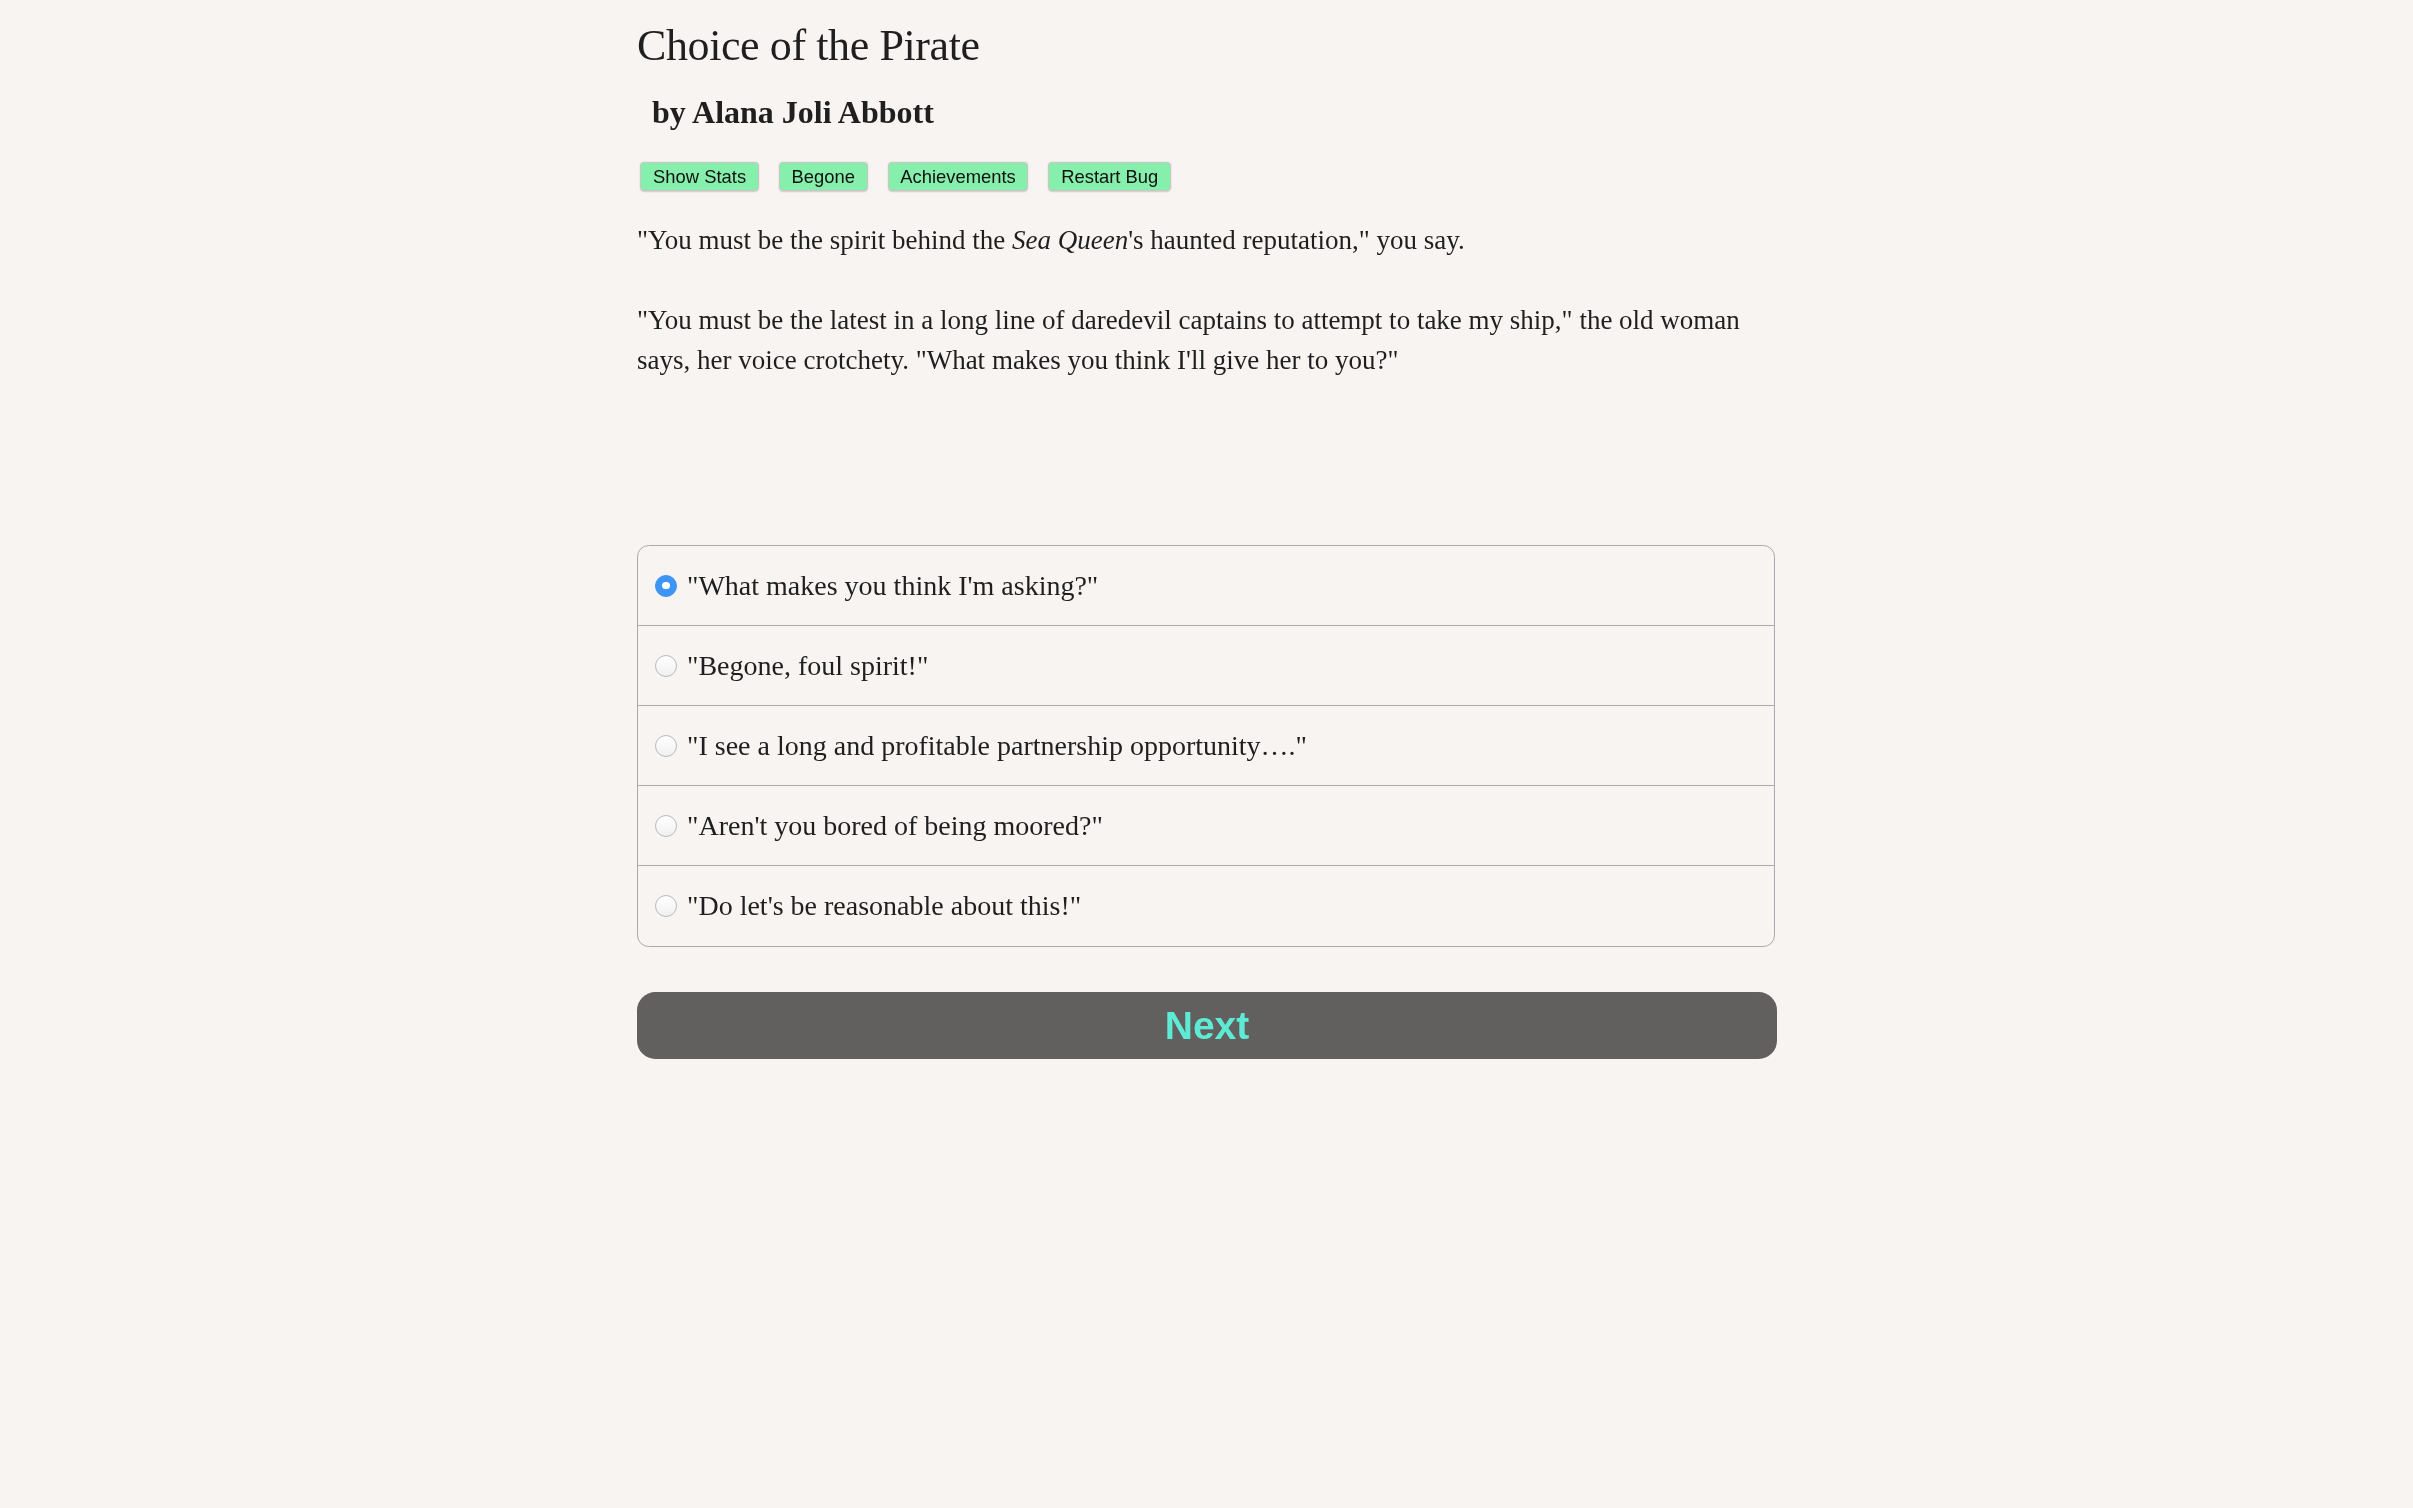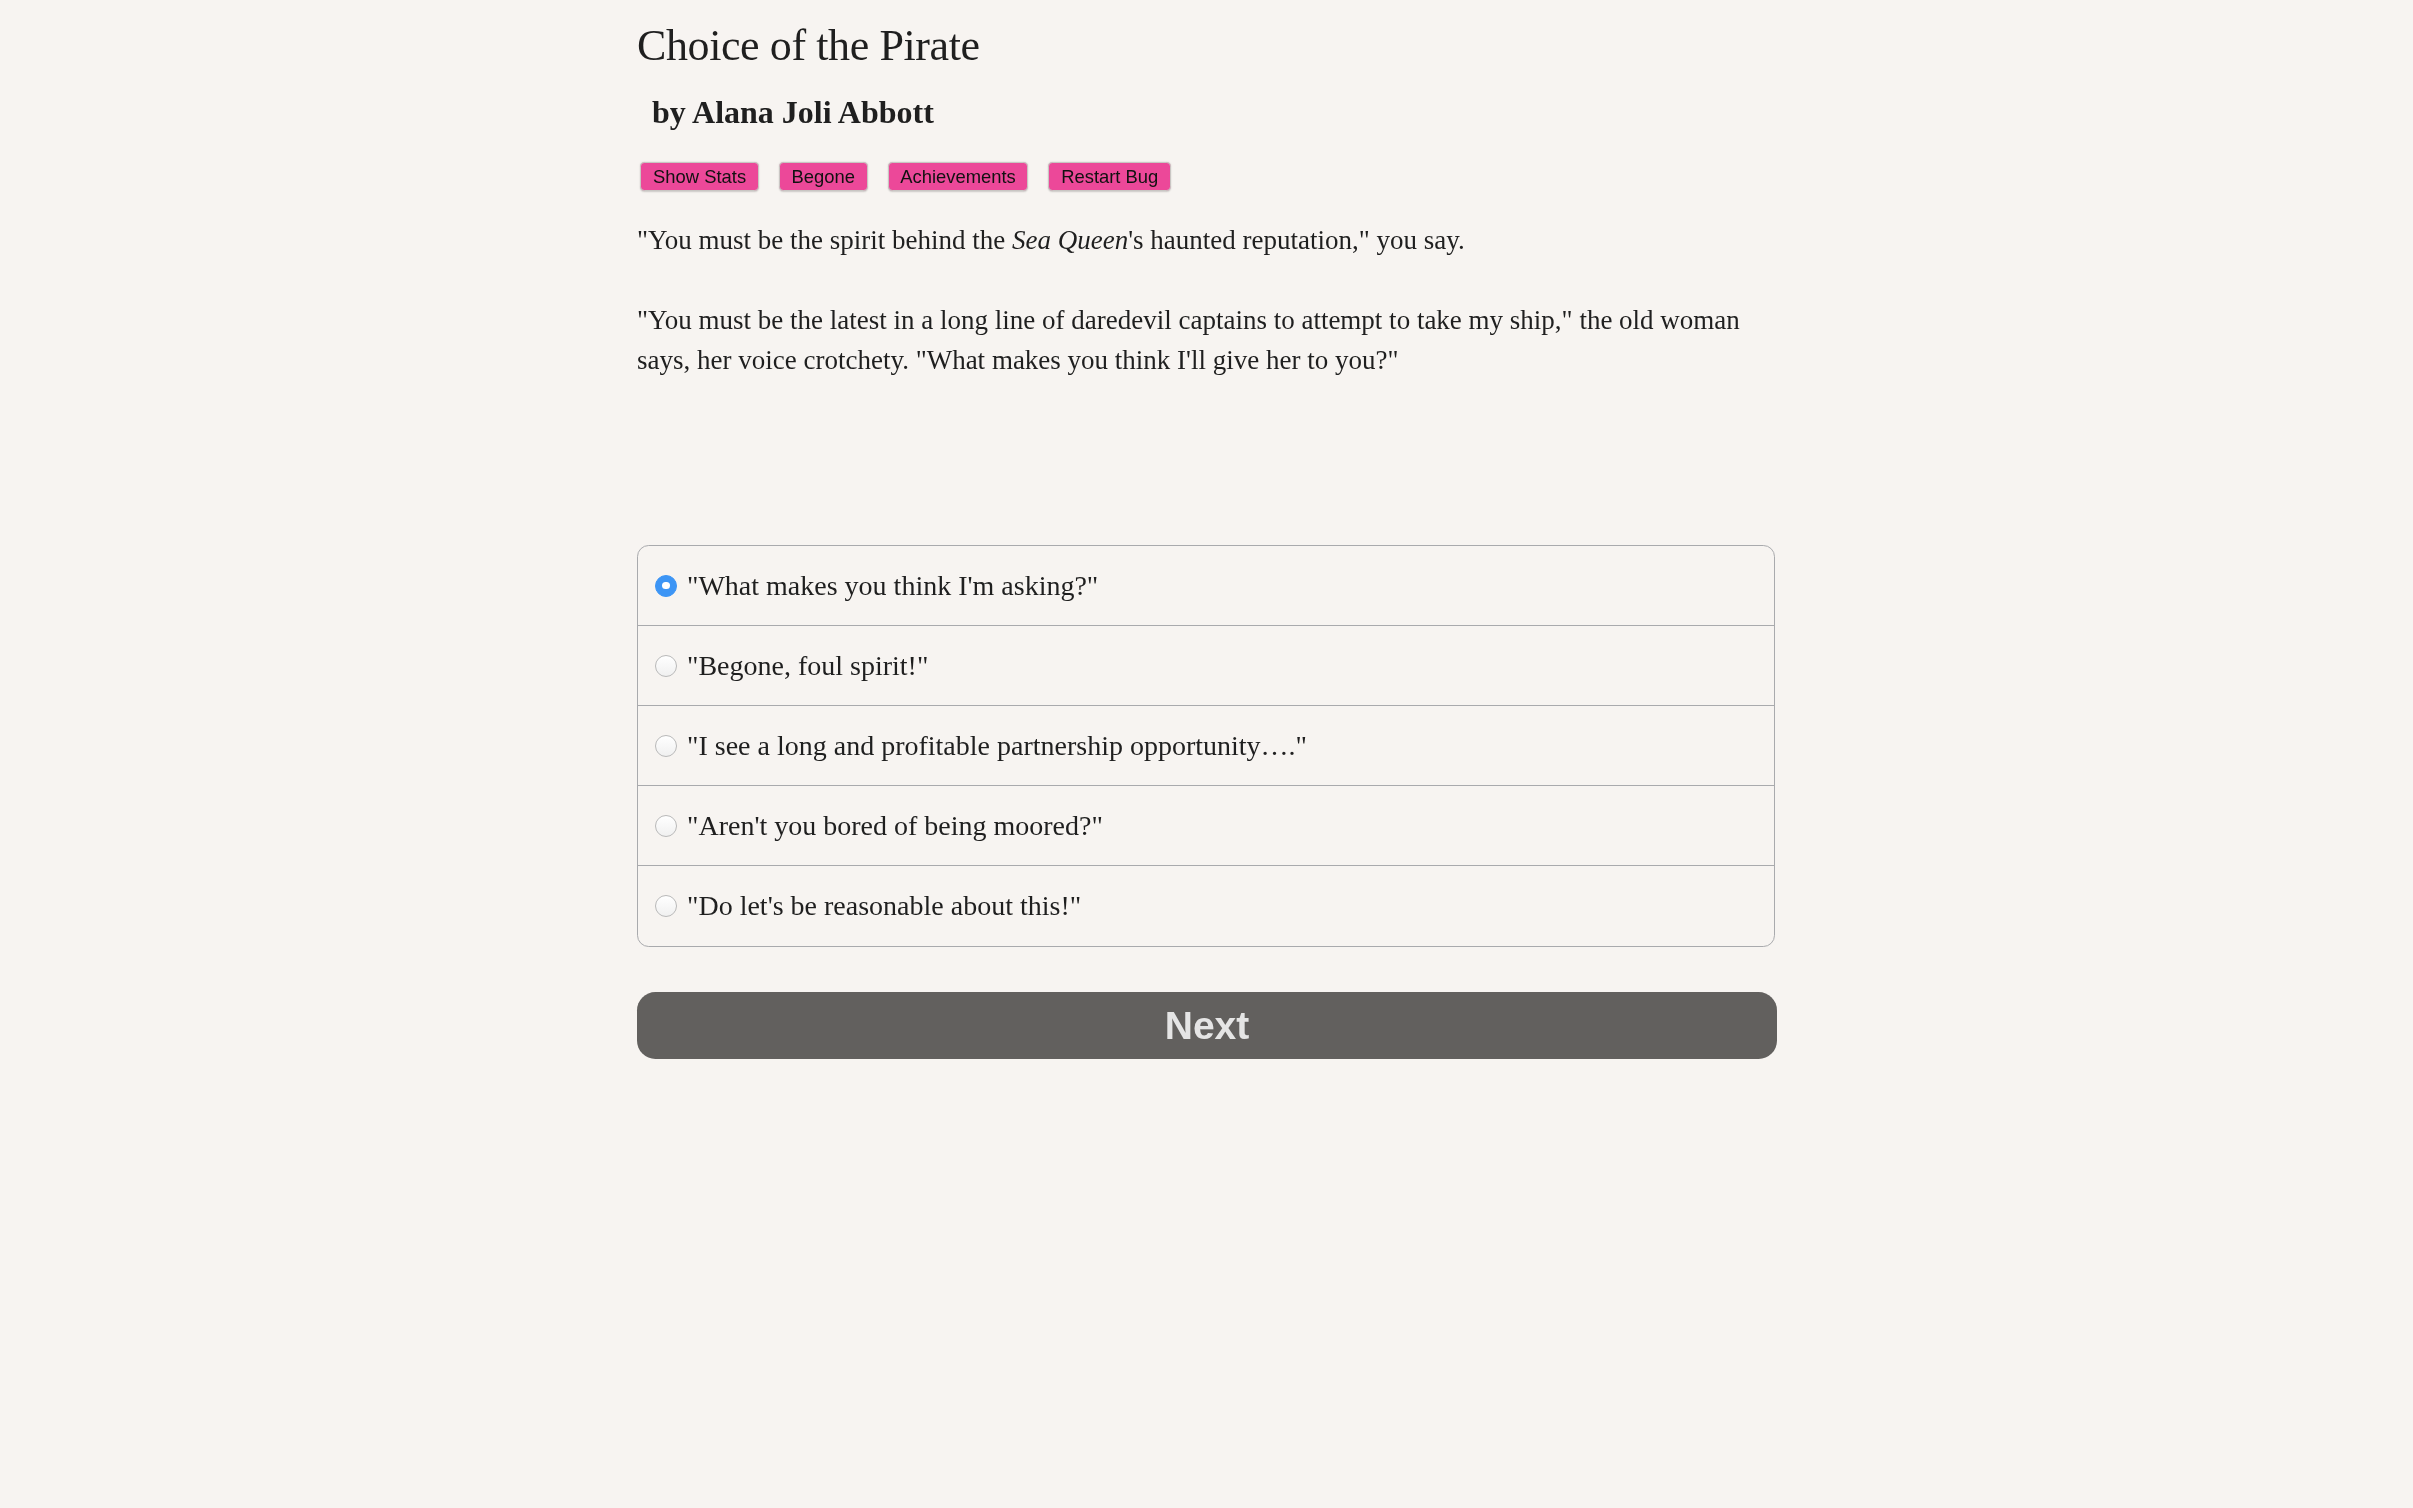--- a/index.html
+++ b/index.html
@@ -42,21 +42,21 @@
       position: absolute;
       top: 162px;
       left: 3.4px;
       display: flex;
       gap: 20px;
     }
     .tool-btn {
       font-family: "Liberation Sans", "DejaVu Sans", sans-serif;
       font-size: 18.4px;
       color: #111;
-      background: #ec4899;
+      background: #86efac;
       border: 0.8px solid #c9c6c3;
       border-radius: 4.2px;
       box-shadow: 0 0.8px 1.7px rgba(0,0,0,0.18);
       padding: 0 11.7px;
       height: 28.5px;
       line-height: 27px;
       cursor: pointer;
       white-space: nowrap;
     }
     .story {
@@ -125,21 +125,21 @@
     }
     .next-btn {
       position: absolute;
       top: 992px;
       left: 0;
       width: 1140px;
       height: 67px;
       border: none;
       border-radius: 18.4px;
       background: #62605e;
-      color: #e5e5e5;
+      color: #5eead4;
       font-family: "Liberation Sans", "DejaVu Sans", sans-serif;
       font-weight: bold;
       font-size: 39px;
       line-height: 67px;
       text-align: center;
       cursor: pointer;
       padding: 0;
     }
   </style>
 </head>

